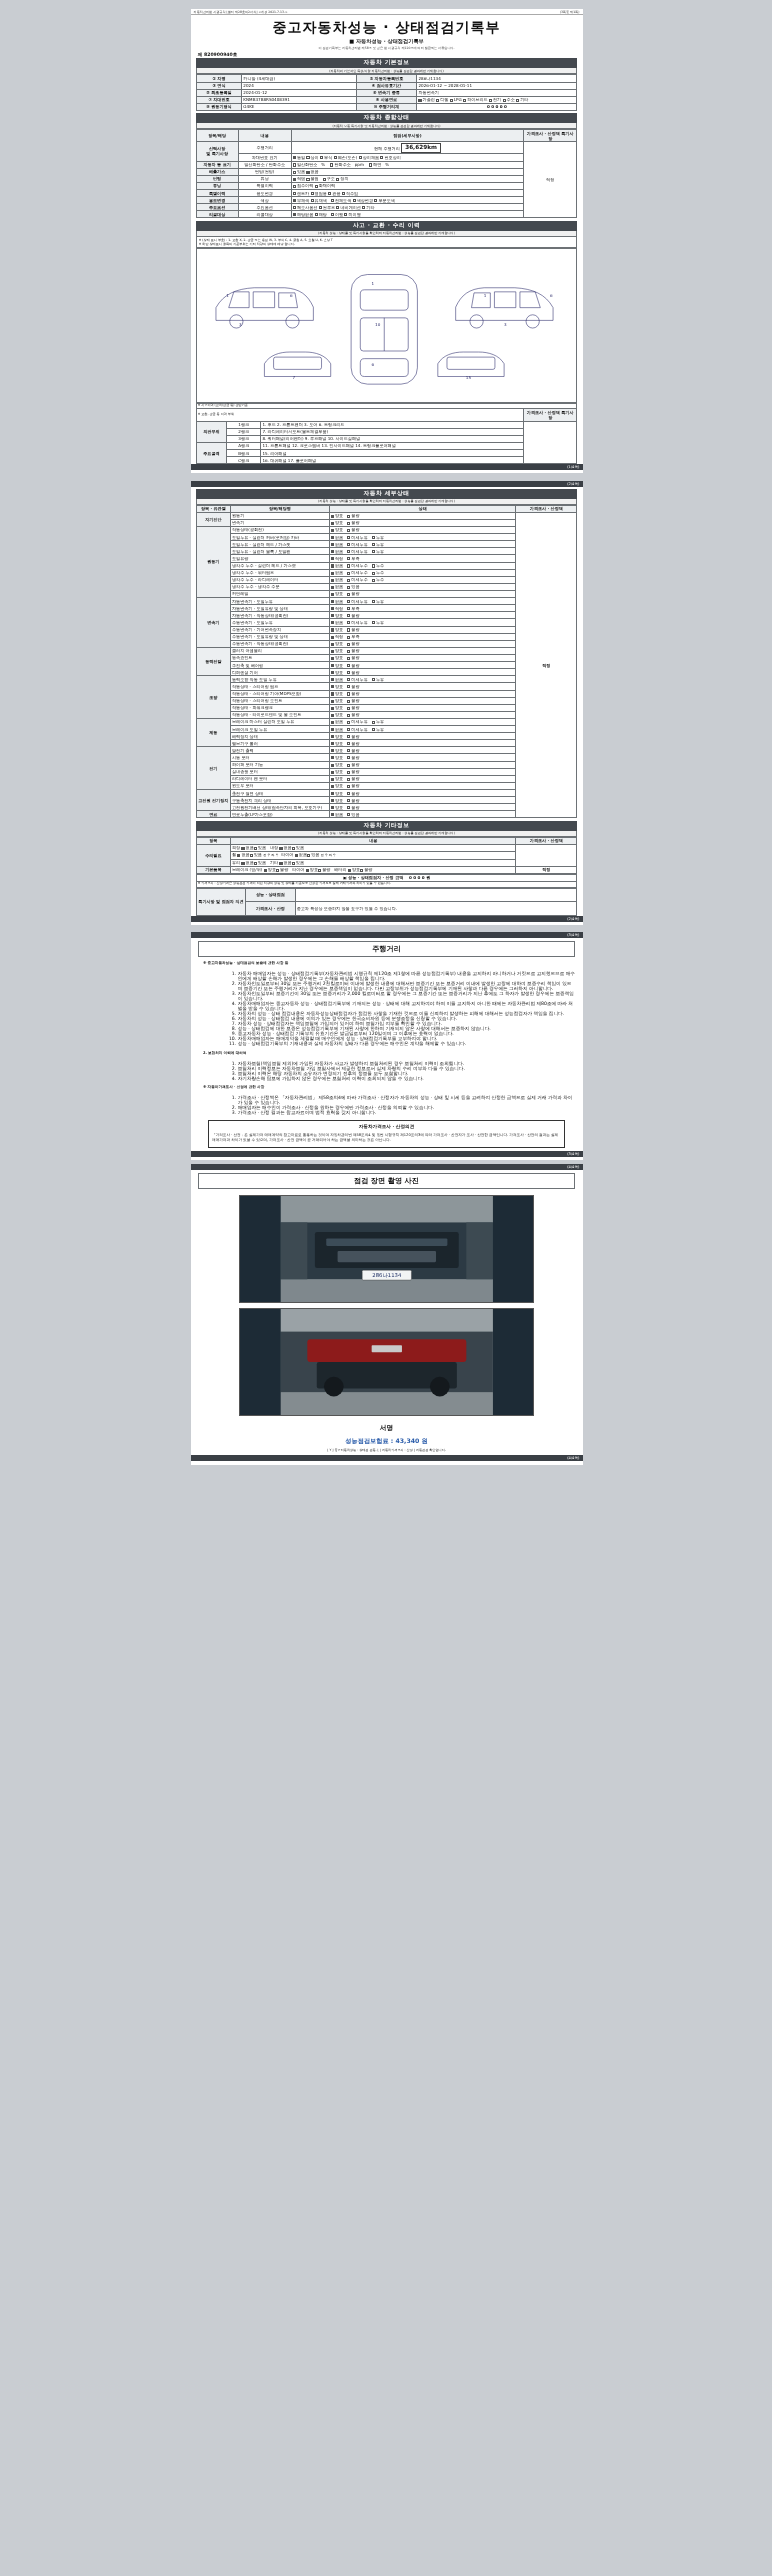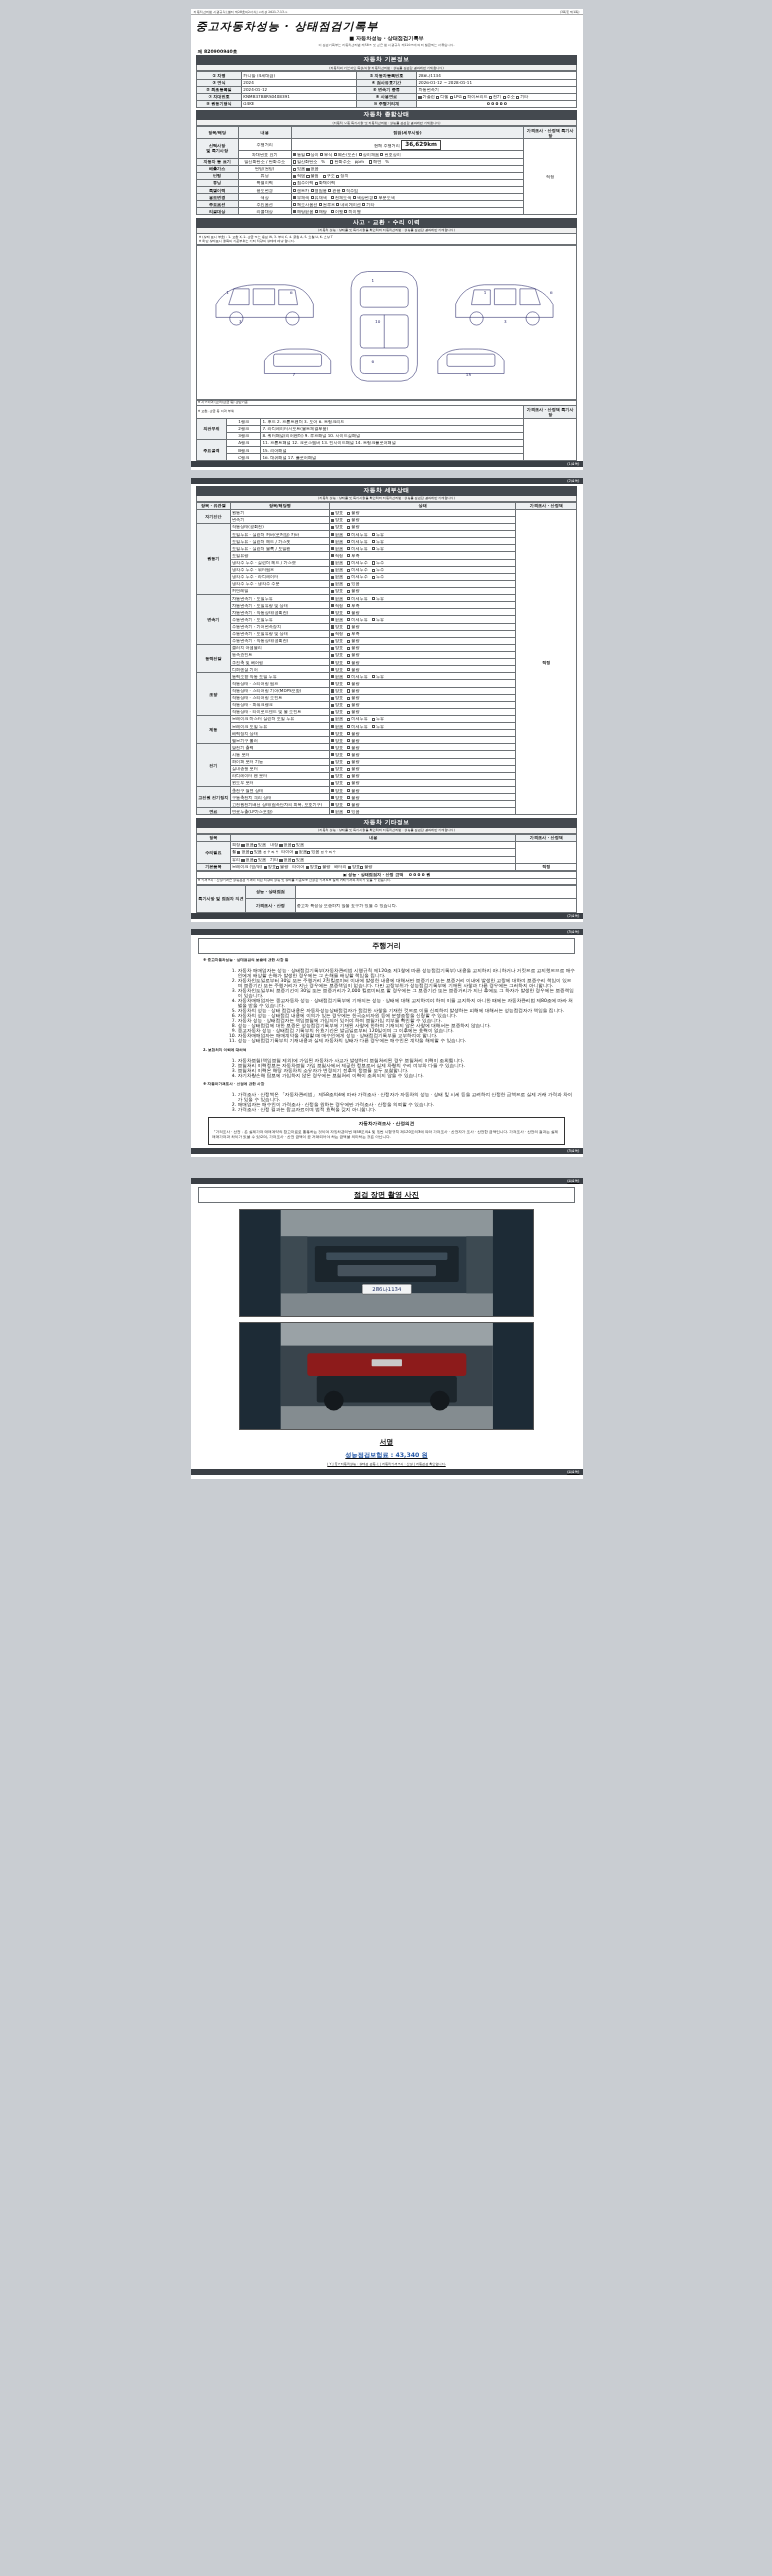--- a/index.html
+++ b/index.html
@@ -17,21 +17,21 @@
   }
   .sheet { width:392px; margin:0 auto; }
 
   
   table { border-collapse:collapse; width:100%; }
   td, th { border:0.5px solid #6d7276; padding:0.5px 1px; vertical-align:middle; font-size:4.1px; line-height:1.25; }
 
   .hdrbar { background:#3a3f45; color:#fff; font-size:3.6px; padding:1px 3.1px; display:flex; justify-content:space-between; }
   .tinybar { font-size:3.1px; color:#333; padding:0.5px 3.1px; display:flex; justify-content:space-between; border-bottom:0.5px solid #aaa;}
 
-  .title { text-align:left; font-size:11px; font-weight:bold; letter-spacing:1px; margin:4.1px 0 1px;font-style:italic; }
+  .title { text-align:center; font-size:14px; font-weight:bold; letter-spacing:1px; margin:4.1px 0 1px; }
   .subtitle { text-align:center; font-size:5.2px; font-weight:bold; margin-bottom:1px;}
   .subnote { text-align:center; font-size:3.1px; color:#444; margin-bottom:2.1px;}
   .sectionbar {
     background:#44494f; color:#fff; text-align:center; font-size:5.7px; font-weight:bold;
     padding:1px; letter-spacing:0.5px;
   }
   .sectionsub { background:#f0f0f0; text-align:center; font-size:3.1px; padding:0.5px; border:0.5px solid #6d7276; border-top:none;}
   .lbl { background:#eceff1; text-align:center; font-weight:bold; }
   .c { text-align:center; }
   .b { font-weight:bold; }
@@ -615,21 +615,21 @@
         <li>가격조사 · 산정 결과는 참고자료이며 법적 효력을 갖지 아니합니다.</li>
       </ol>
     <div class="boxnote">
       <div class="c b" style="font-size:4.6px;margin-bottom:2.1px;">자동차가격조사 · 산정의견</div>
       <div>「가격조사 · 산정」은 실제가격 매매계약의 참고자료로 활용하는 것이며 자동차관리법 제58조의4 및 동법 시행규칙 제120조의3에 따라 가격조사 · 산정자가 조사 · 산정한 금액입니다. 가격조사 · 산정의 결과는 실제 매매가격과 차이가 있을 수 있으며, 가격조사 · 산정 금액이 곧 거래되어야 하는 금액을 의미하는 것은 아닙니다.</div>
     </div>
   </div>
   <div class="footer-bar">(3/4쪽)</div>
 </div>
 
-<div class="page" style="width:392px;margin:21px auto 0;padding-bottom:4.1px;text-decoration:underline;">
+<div class="page" style="width:392px;margin:4px auto 0;padding-bottom:4.1px;">
   <div class="hdrbar">
     <span></span>
     <span>(4/4쪽)</span>
   </div>
   <div class="sheet" style="padding:3.1px 7.2px 0;">
     <div class="noticetitle">점검 장면 촬영 사진</div>
 
     <div class="photo" style="height:108px;margin:5.2px 41px;position:relative;overflow:hidden;">
       <svg viewBox="0 0 560 280" width="100%" height="100%" style="font-size:9px">
         <rect width="560" height="280" fill="#6f7a80"></rect>

